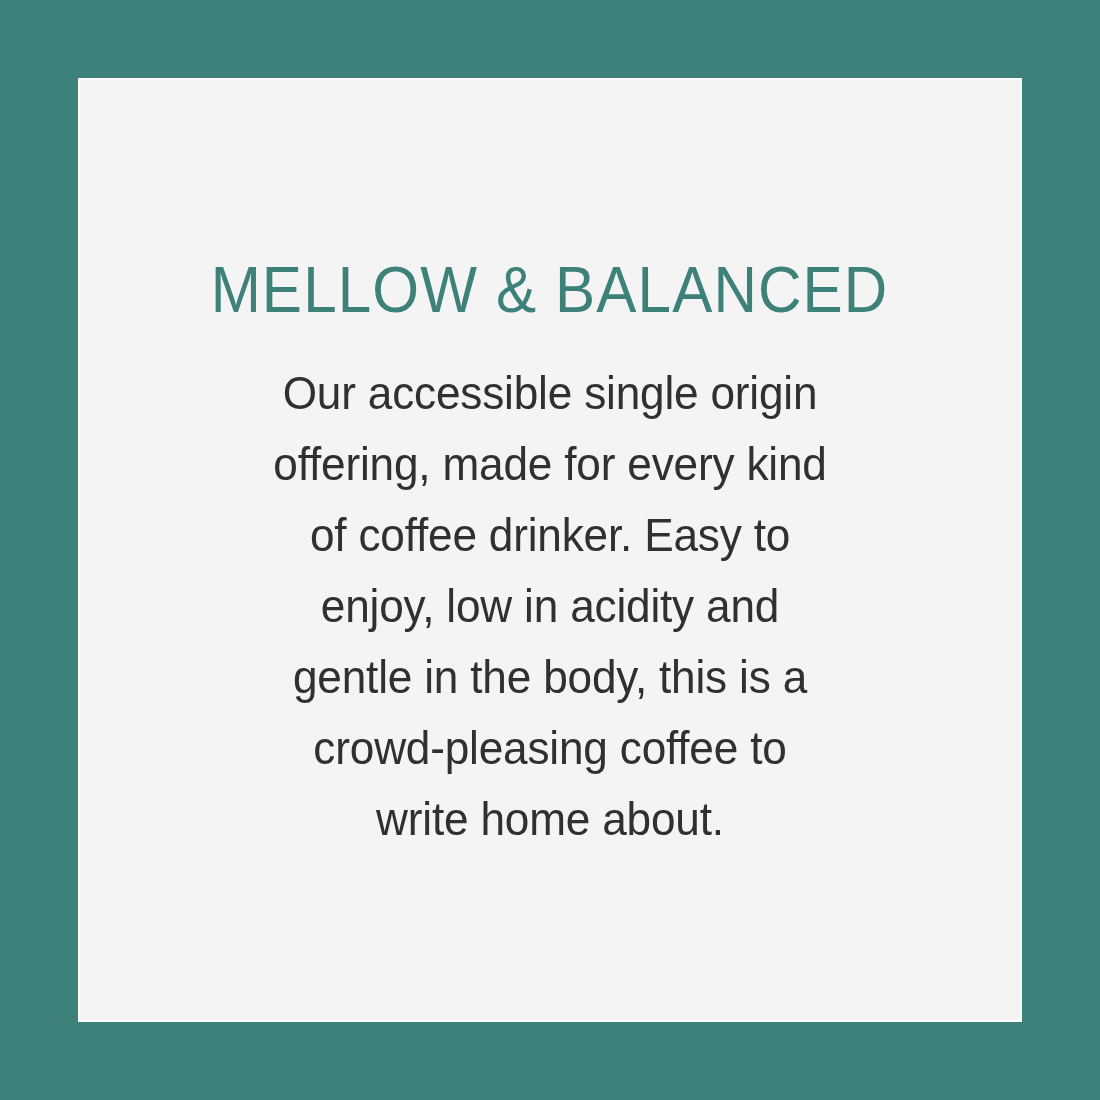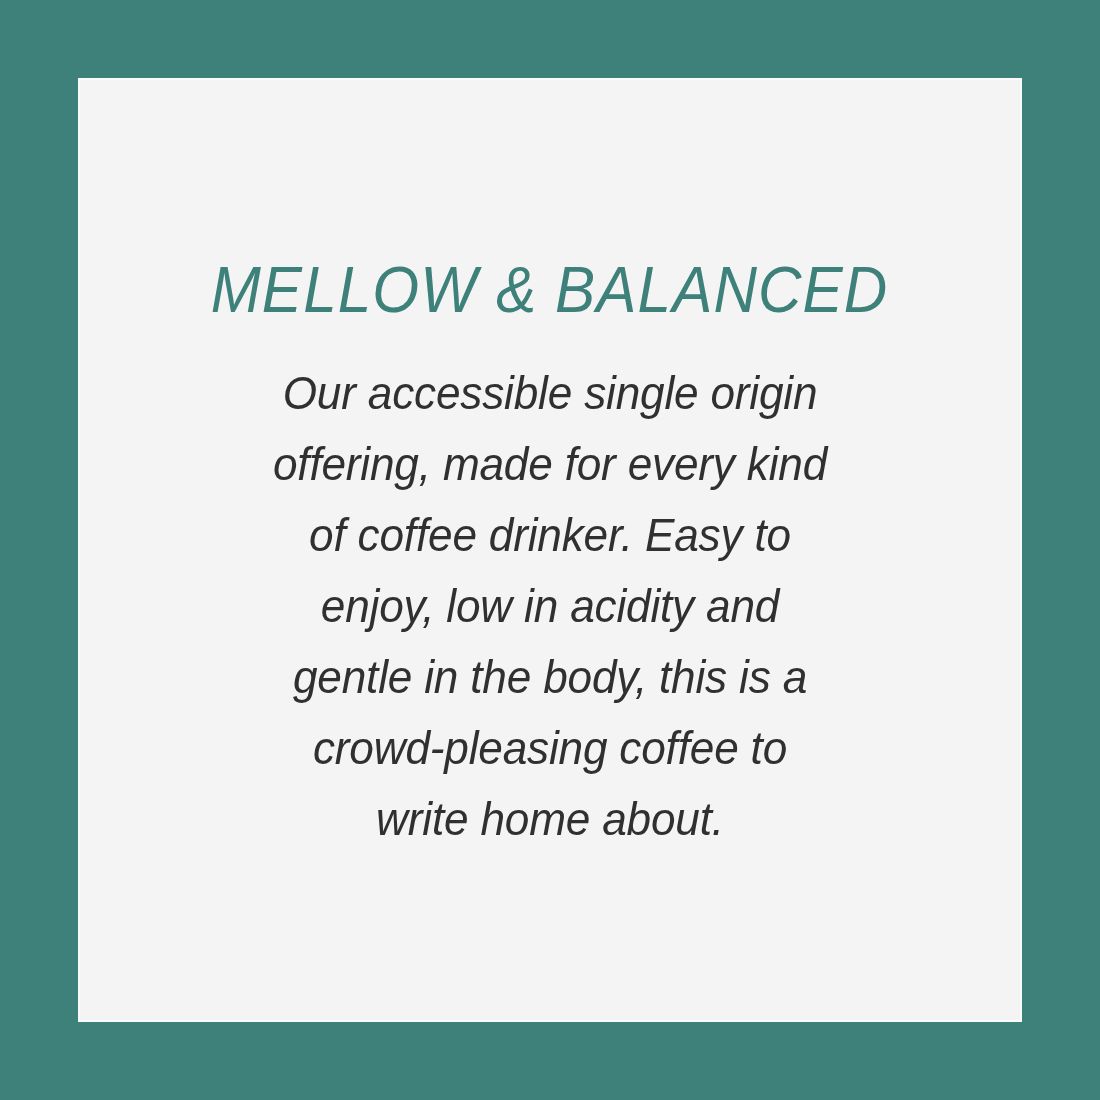--- a/index.html
+++ b/index.html
@@ -40,21 +40,20 @@
   }
 
   #content {
     width: 100%;
     box-sizing: border-box;
     padding: 0 40px;
     display: flex;
     flex-direction: column;
     align-items: center;
     margin-top: 178px;
-    font-style: italic;
   }
 
   #heading {
     color: #3E807A;
     font-family: "Liberation Sans", sans-serif;
     font-size: 64px;
     font-weight: 400;
     letter-spacing: 1.2px;
     line-height: 1;
     text-align: center;

